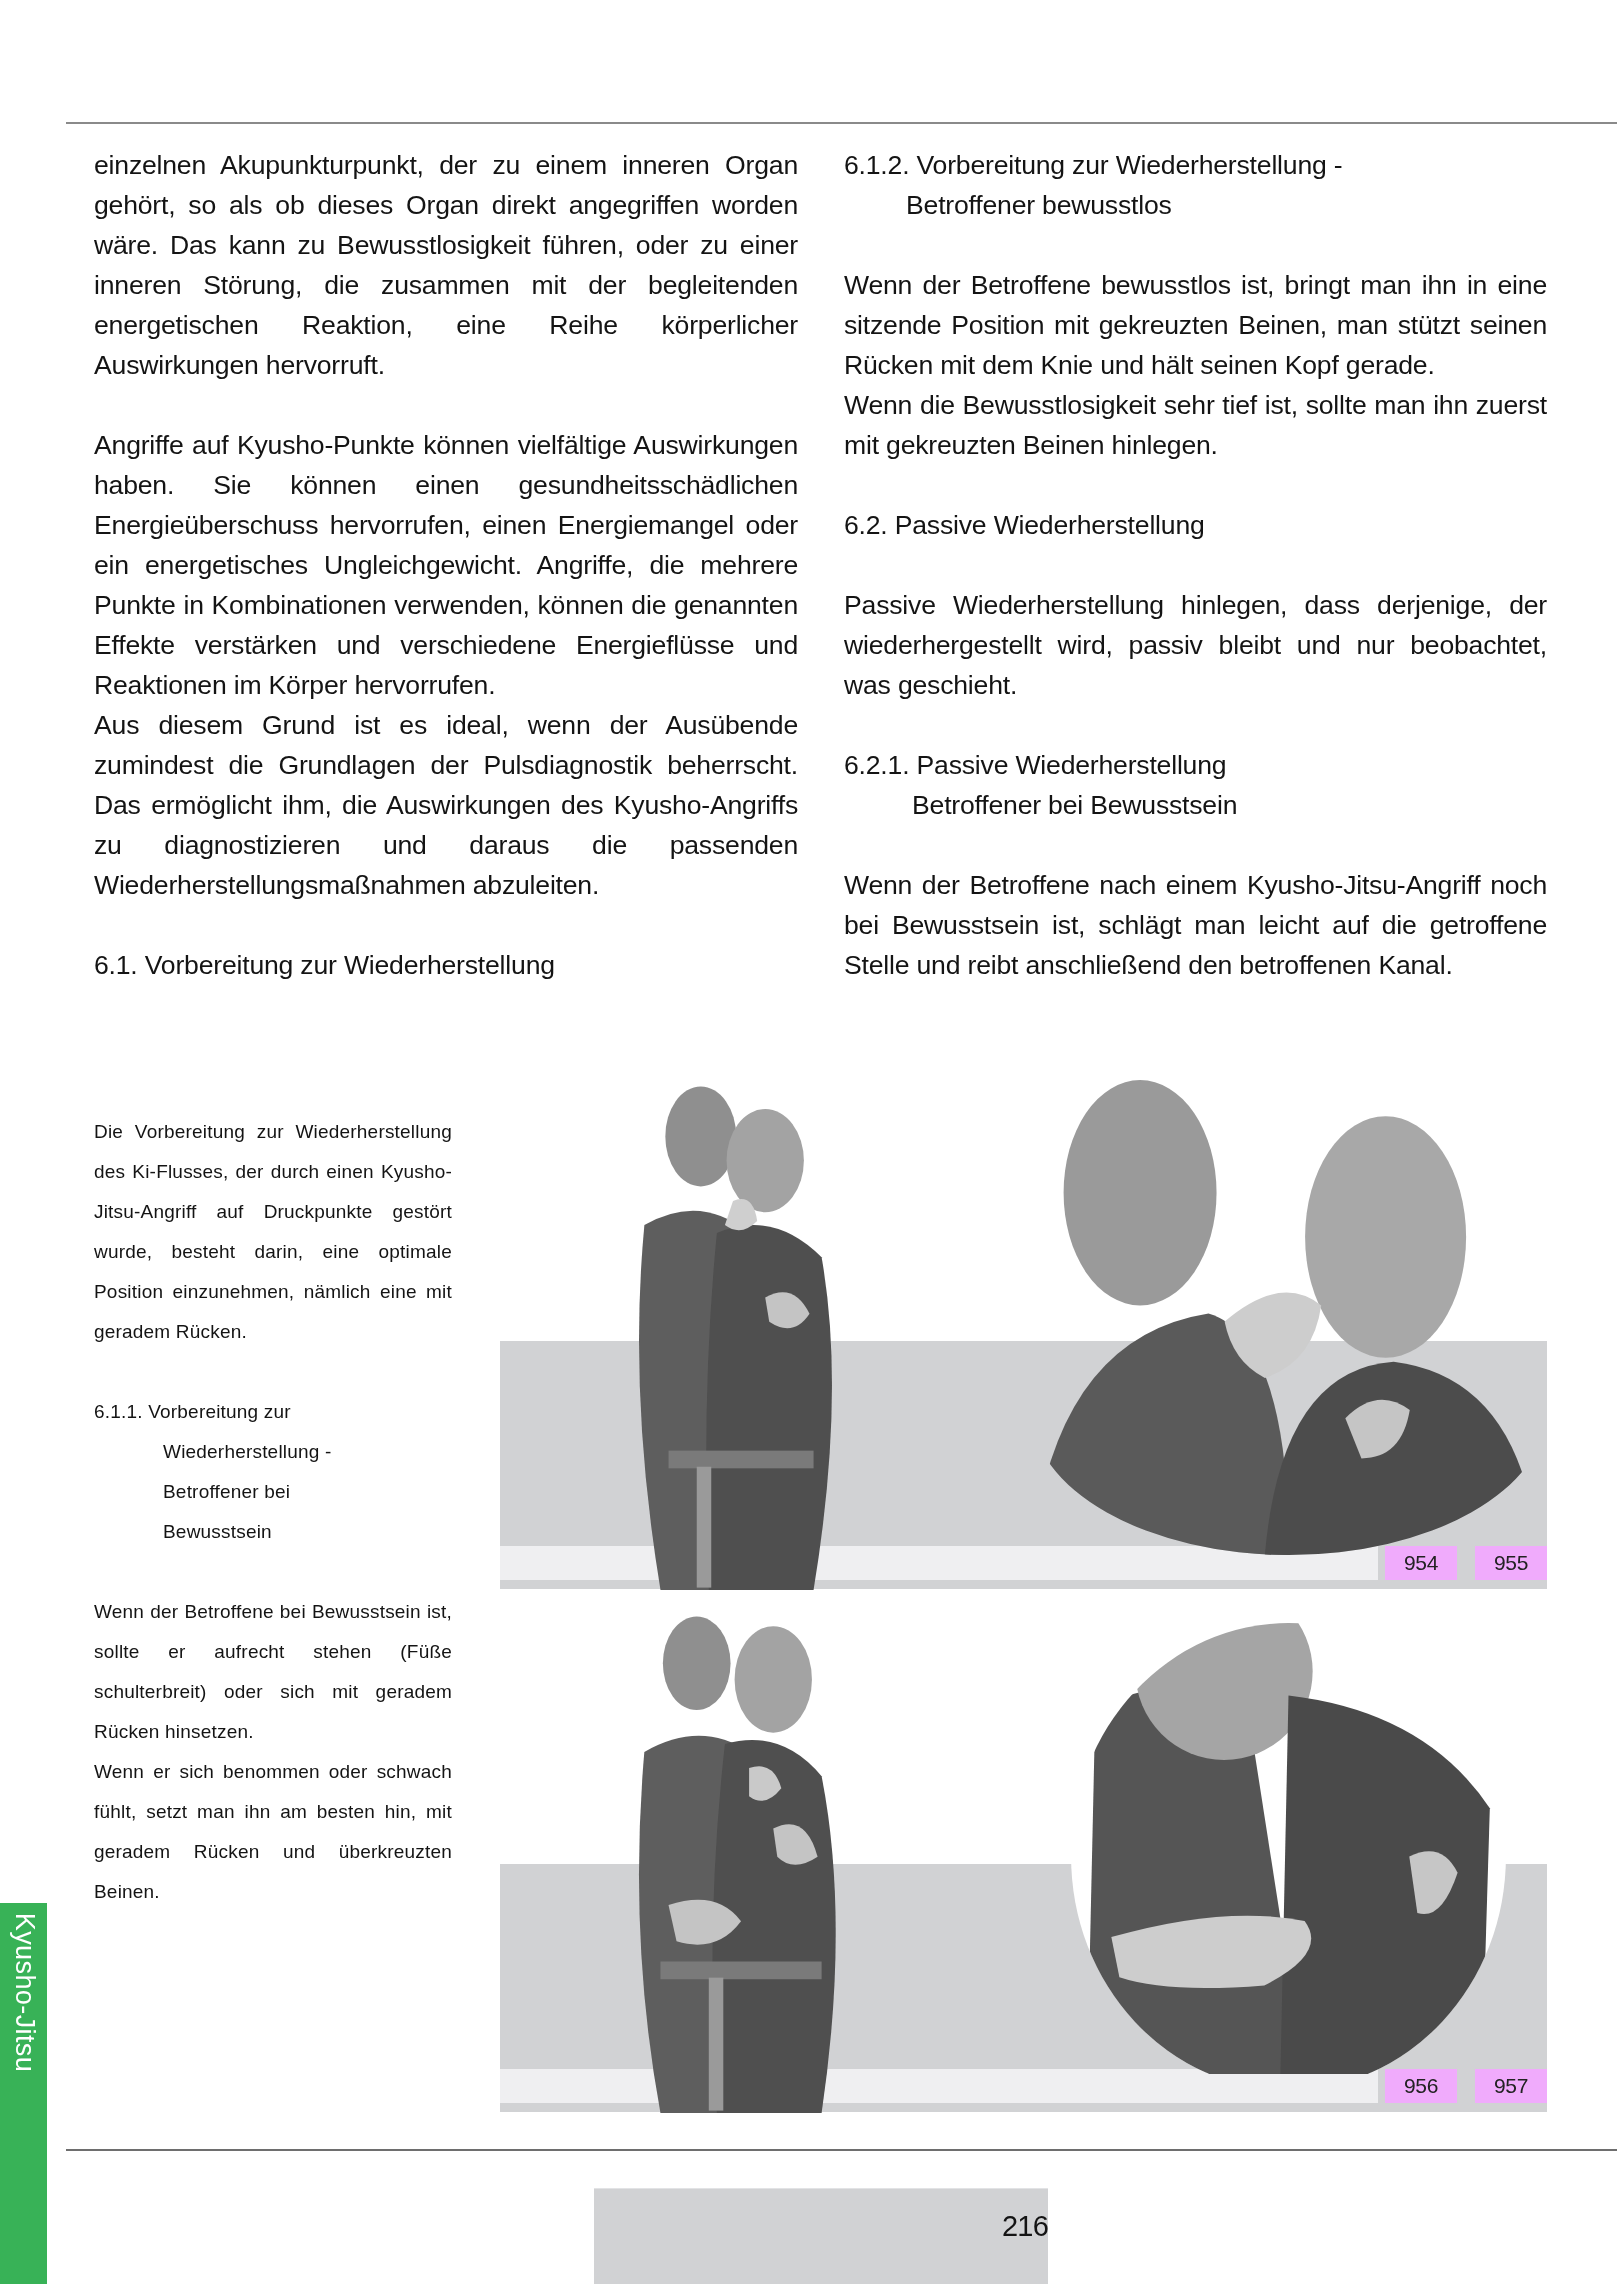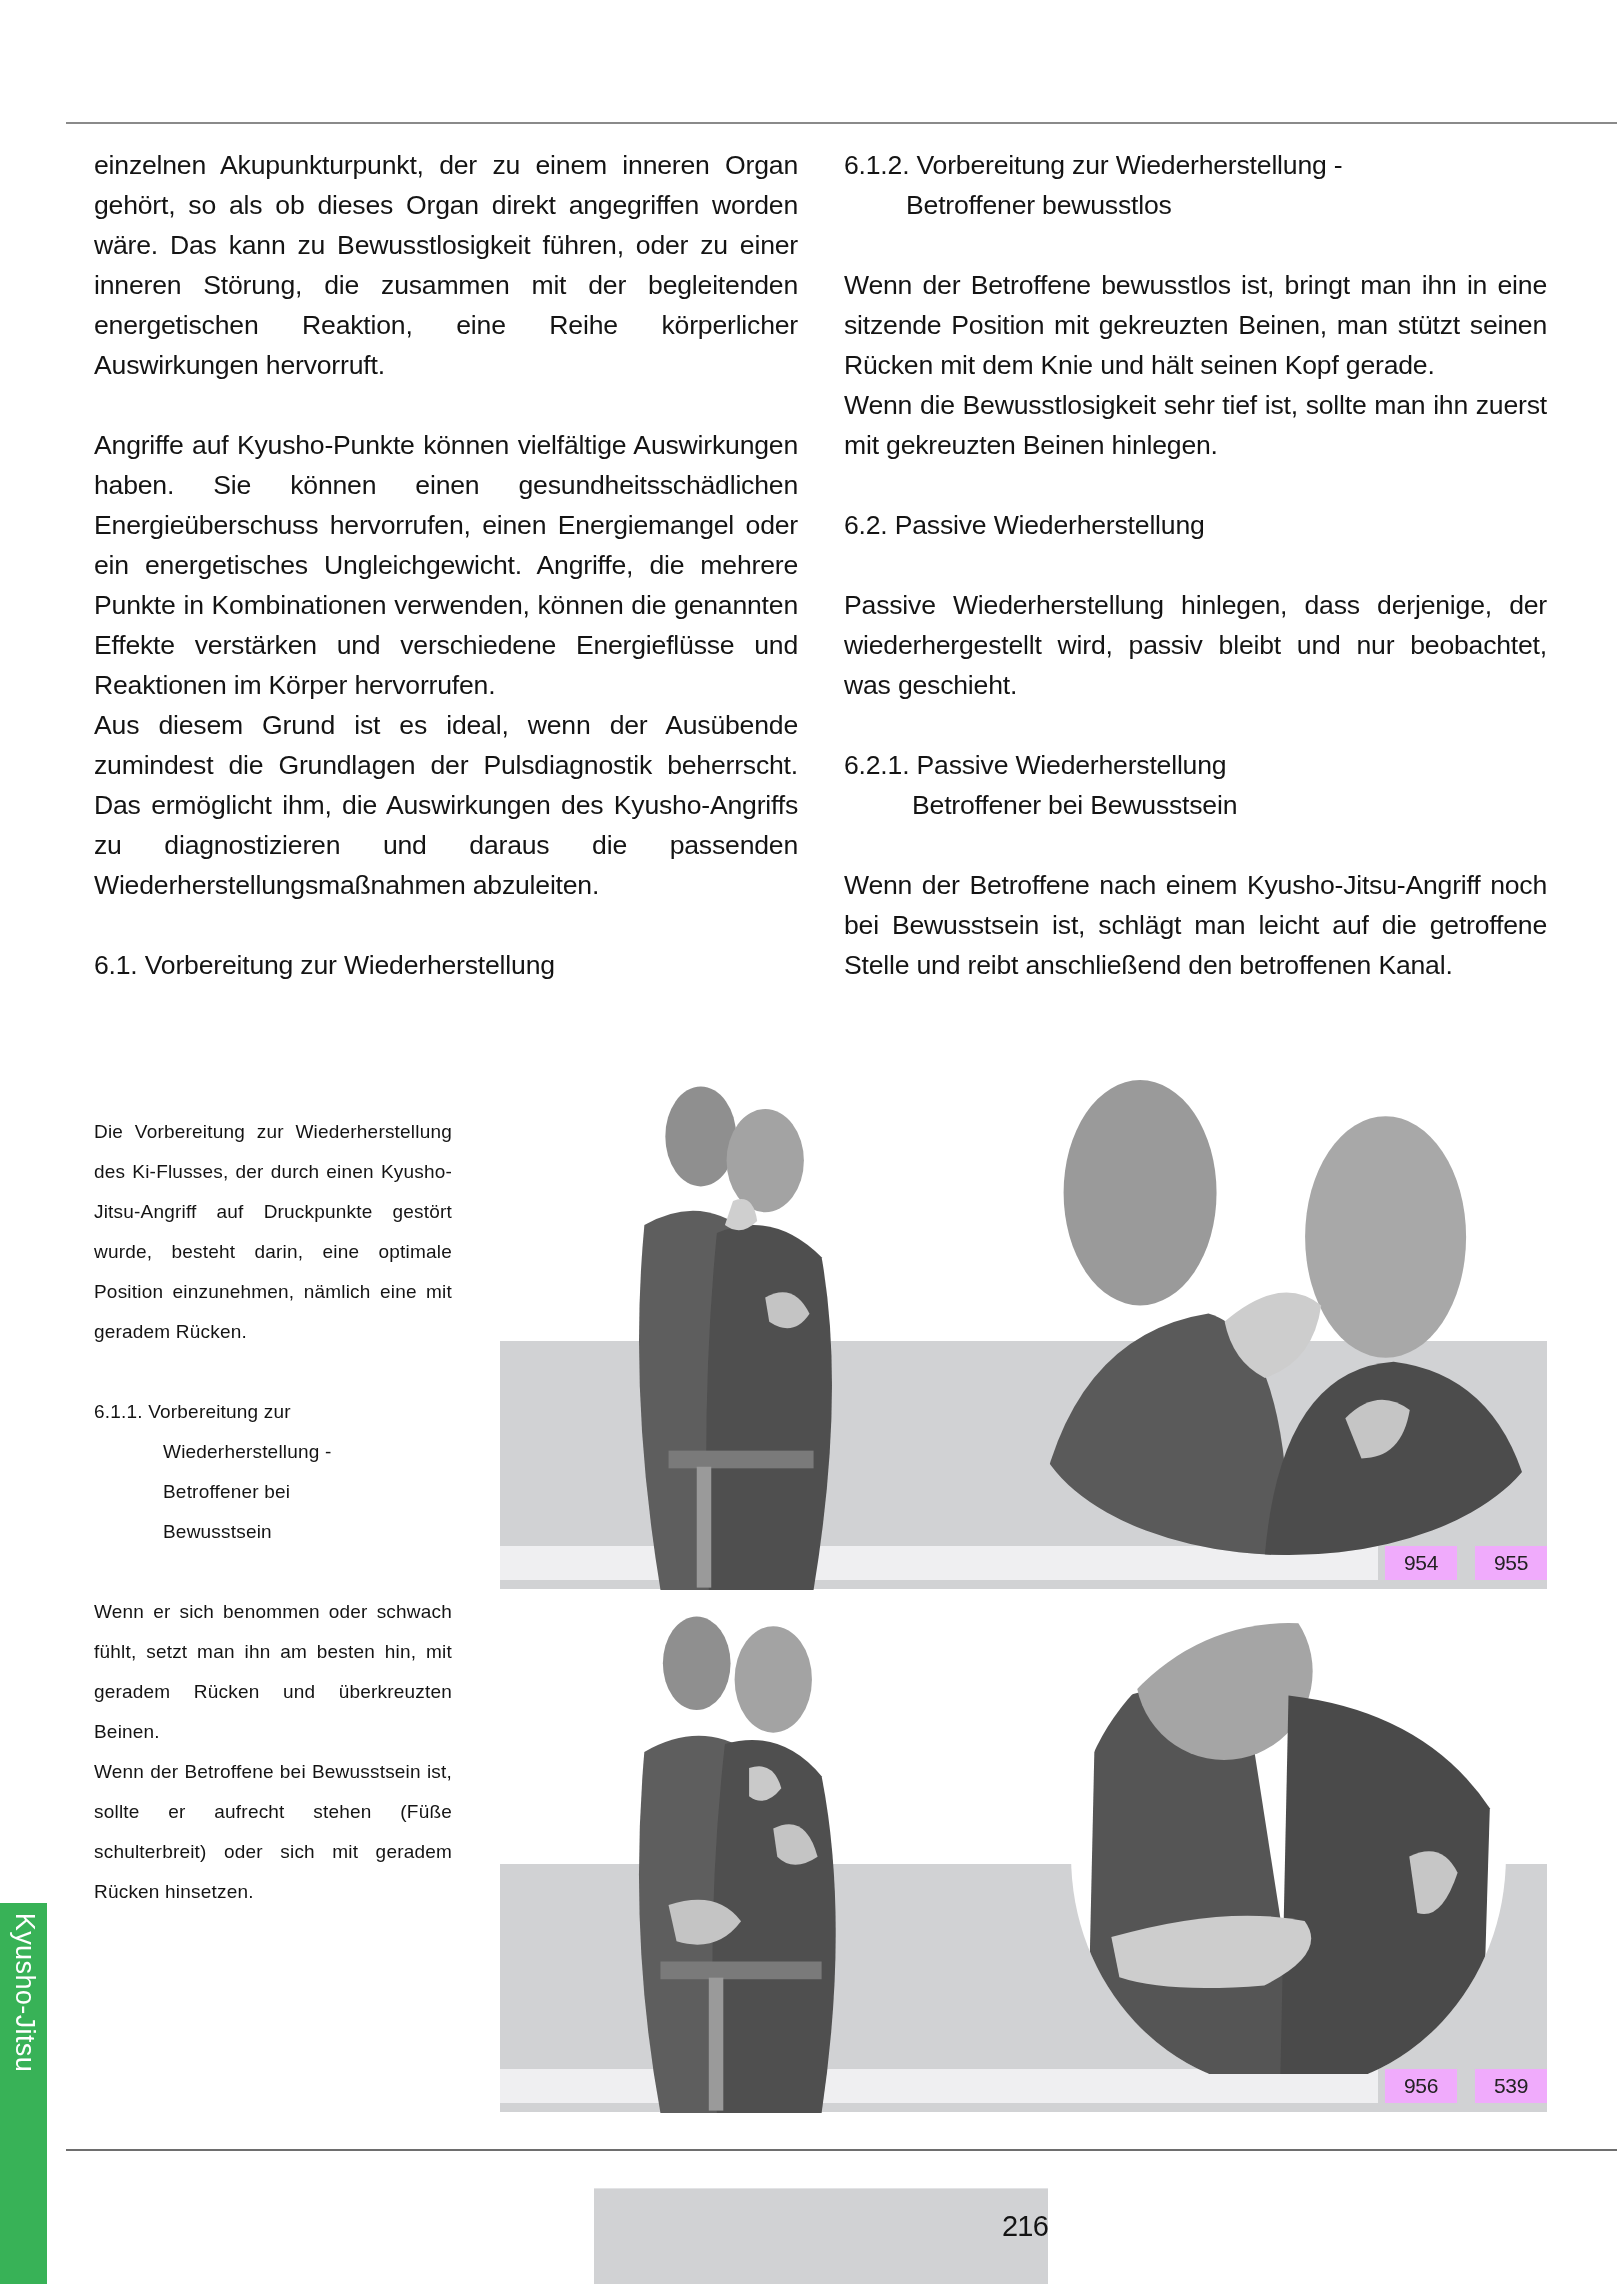--- a/index.html
+++ b/index.html
@@ -36,22 +36,22 @@
 <div class="narrow" style="left:94px; top:1112px; width:358px;">
   <p>Die Vorbereitung zur Wiederherstellung des Ki-Flusses, der durch einen Kyusho-Jitsu-Angriff auf Druckpunkte gestört wurde, besteht darin, eine optimale Position einzunehmen, nämlich eine mit geradem Rücken.</p>
   <div style="height:40px;"></div>
   <div style="text-align:left; position:relative;">
     <div><span>6.1.1.</span> <span>Vorbereitung zur</span></div>
     <div style="padding-left:69px;">Wiederherstellung -</div>
     <div style="padding-left:69px;">Betroffener bei</div>
     <div style="padding-left:69px;">Bewusstsein</div>
   </div>
   <div style="height:40px;"></div>
+  <p>Wenn der Betroffene bei Bewusstsein ist, sollte er aufrecht stehen (Füße schulterbreit) oder sich mit geradem Rücken hinsetzen.</p>
   <p>Wenn er sich benommen oder schwach fühlt, setzt man ihn am besten hin, mit geradem Rücken und überkreuzten Beinen.</p>
-  <p>Wenn der Betroffene bei Bewusstsein ist, sollte er aufrecht stehen (Füße schulterbreit) oder sich mit geradem Rücken hinsetzen.</p>
 </div>
 
 <div class="text-block" style="left:844px; top:145px; width:703px;">
   <div style="text-align:left;">
     <div>6.1.2. Vorbereitung zur Wiederherstellung -</div>
     <div style="padding-left:62px;">Betroffener bewusstlos</div>
   </div>
   <div class="gap"></div>
   <p>Wenn der Betroffene bewusstlos ist, bringt man ihn in eine sitzende Position mit gekreuzten Beinen, man stützt seinen Rücken mit dem Knie und hält seinen Kopf gerade.</p>
   <p>Wenn die Bewusstlosigkeit sehr tief ist, sollte man ihn zuerst mit gekreuzten Beinen hinlegen.</p>
@@ -129,21 +129,21 @@
     <g clip-path="url(#c2)">
       <rect x="0" y="0" width="560" height="570" fill="#ffffff"></rect>
       <path d="M40 120 Q140 60 230 120 L300 570 L30 570 Z" fill="#555555"></path>
       <ellipse cx="200" cy="70" rx="110" ry="110" fill="#a5a5a5"></ellipse>
       <path d="M280 100 Q450 120 530 240 L520 570 L270 570 Z" fill="#4a4a4a"></path>
       <path d="M60 400 Q200 360 300 380 Q330 420 250 460 Q130 470 70 450 Z" fill="#cdcdcd"></path>
       <path d="M430 300 Q470 280 490 320 Q470 380 440 370 Z" fill="#c6c6c6"></path>
     </g>
   </svg>
   <div class="caption-box" style="left:1385px; top:2069px; width:72px; height:34px; line-height:34px;">956</div>
-  <div class="caption-box" style="left:1475px; top:2069px; width:72px; height:34px; line-height:34px;">539</div>
+  <div class="caption-box" style="left:1475px; top:2069px; width:72px; height:34px; line-height:34px;">957</div>
 </div>
 
 <div class="rule" style="left:66px; top:2149px; width:1552px; height:2.4px; background:#6e6e6e;"></div>
 
 <div class="side-tab">
   <span>Kyusho-Jitsu</span>
 </div>
 
 <div class="page-box">
   <span>216</span>

